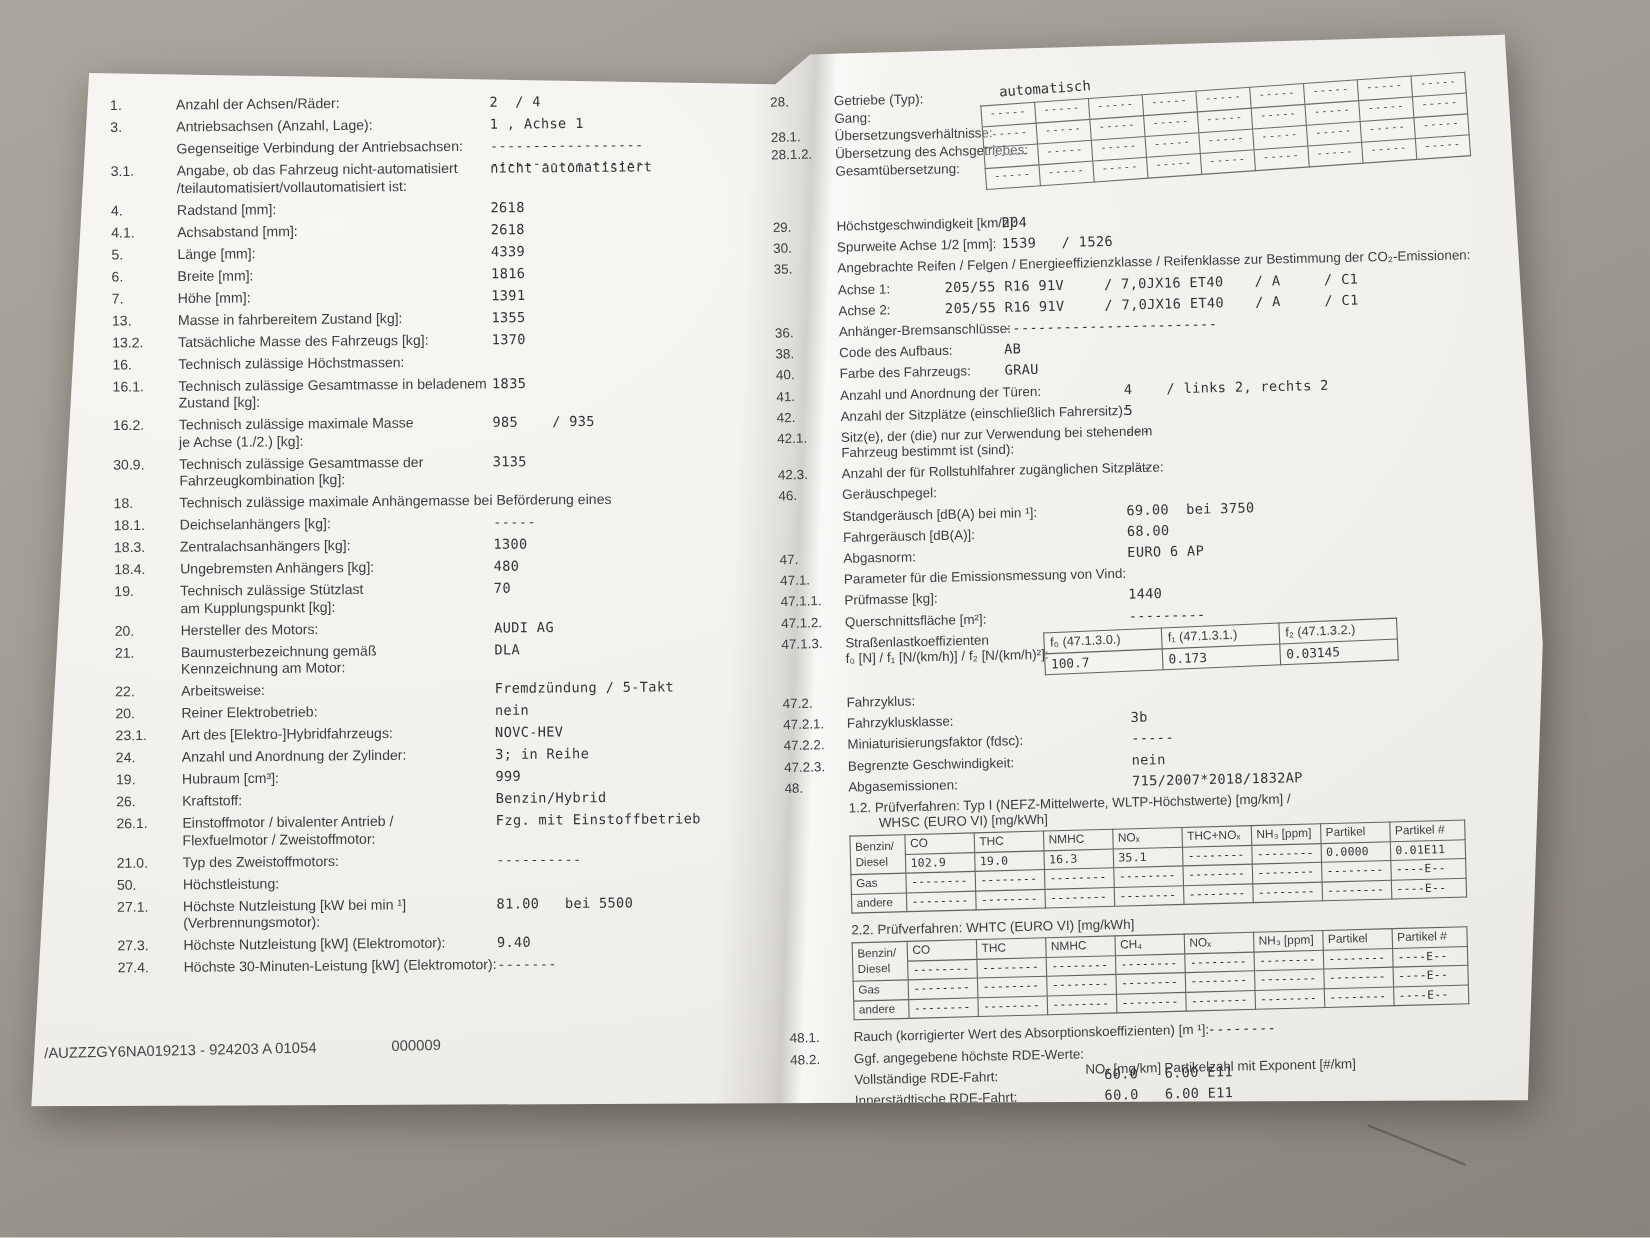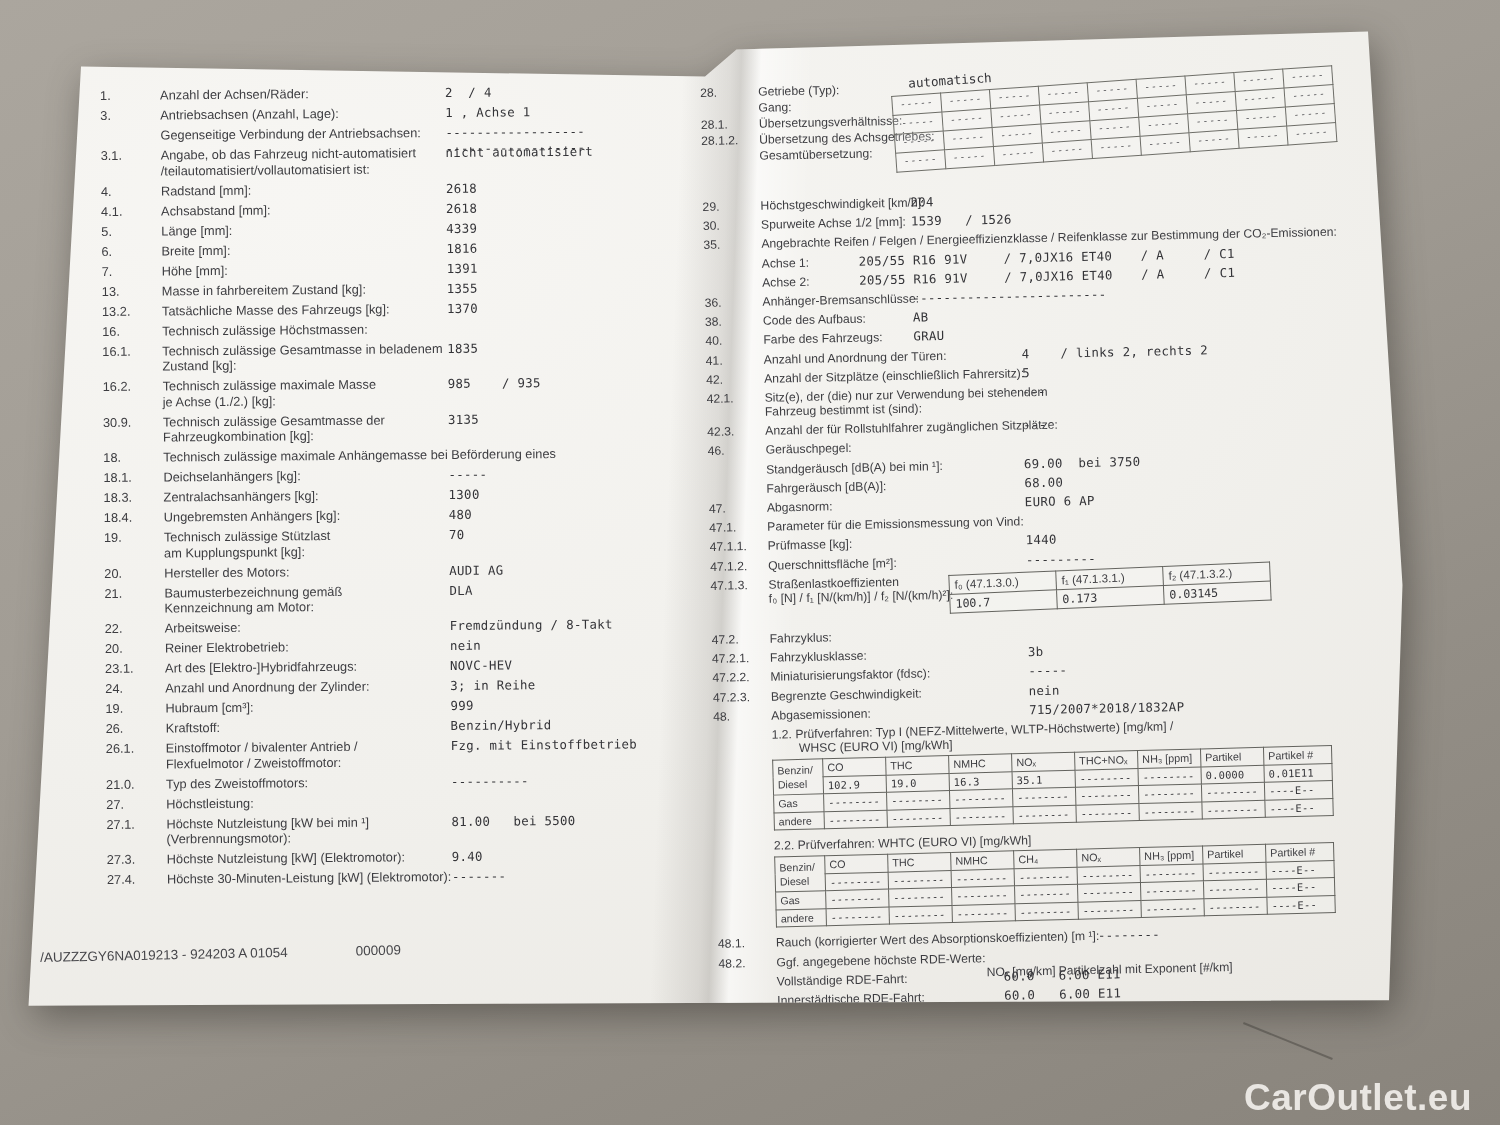--- a/index.html
+++ b/index.html
@@ -184,21 +184,21 @@
           </div>
           <div class="row">
             <span class="num">21.</span>
             <span class="lbl">Baumusterbezeichnung gemäß
 Kennzeichnung am Motor:</span>
             <span class="val">DLA</span>
           </div>
           <div class="row">
             <span class="num">22.</span>
             <span class="lbl">Arbeitsweise:</span>
-            <span class="val">Fremdzündung / 8-Takt</span>
+            <span class="val">Fremdzündung / 5-Takt</span>
           </div>
           <div class="row">
             <span class="num">20.</span>
             <span class="lbl">Reiner Elektrobetrieb:</span>
             <span class="val">nein</span>
           </div>
           <div class="row">
             <span class="num">23.1.</span>
             <span class="lbl">Art des [Elektro-]Hybridfahrzeugs:</span>
             <span class="val">NOVC-HEV</span>
@@ -223,21 +223,21 @@
             <span class="lbl">Einstoffmotor / bivalenter Antrieb /
 Flexfuelmotor / Zweistoffmotor:</span>
             <span class="val">Fzg. mit Einstoffbetrieb</span>
           </div>
           <div class="row">
             <span class="num">21.0.</span>
             <span class="lbl">Typ des Zweistoffmotors:</span>
             <span class="val">----------</span>
           </div>
           <div class="row">
-            <span class="num">27.</span>
+            <span class="num">50.</span>
             <span class="lbl">Höchstleistung:</span>
           </div>
           <div class="row">
             <span class="num">27.1.</span>
             <span class="lbl">Höchste Nutzleistung [kW bei min ¹]
 (Verbrennungsmotor):</span>
             <span class="val">81.00   bei 5500</span>
           </div>
           <div class="row">
             <span class="num">27.3.</span>
@@ -586,14 +586,13 @@
               <span class="val rde-v2">6.00 E11</span>
             </div>
           </div>
         </div>
       <div class="footer">
         <span>/AUZZZGY6NA019213 - 924203 A 01054</span><span class="serial">000009</span>
       </div>
     </div>
   </div>
   <div class="scratch"></div>
-  <div class="watermark">CarOutlet.eu</div>
 </div>
 
 </body></html>

